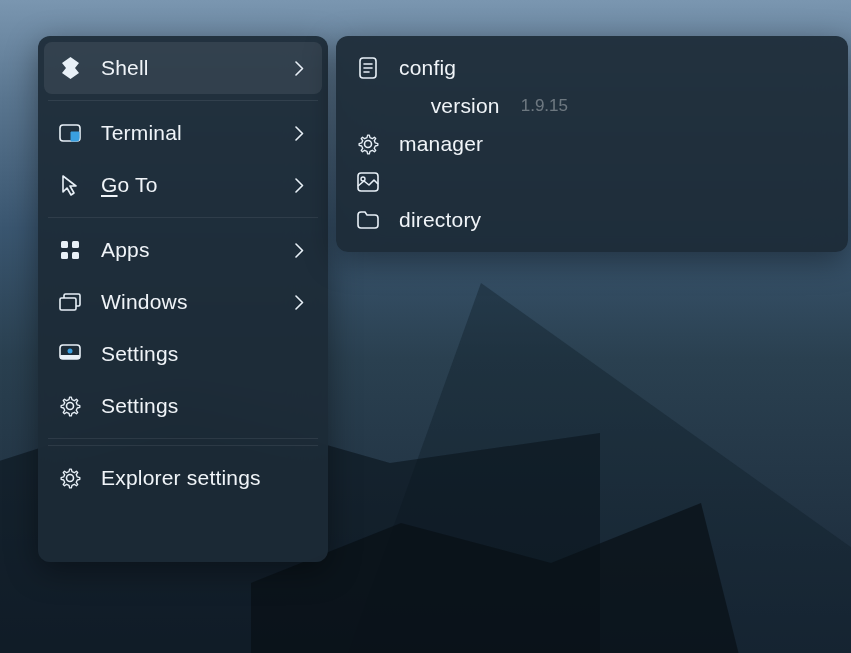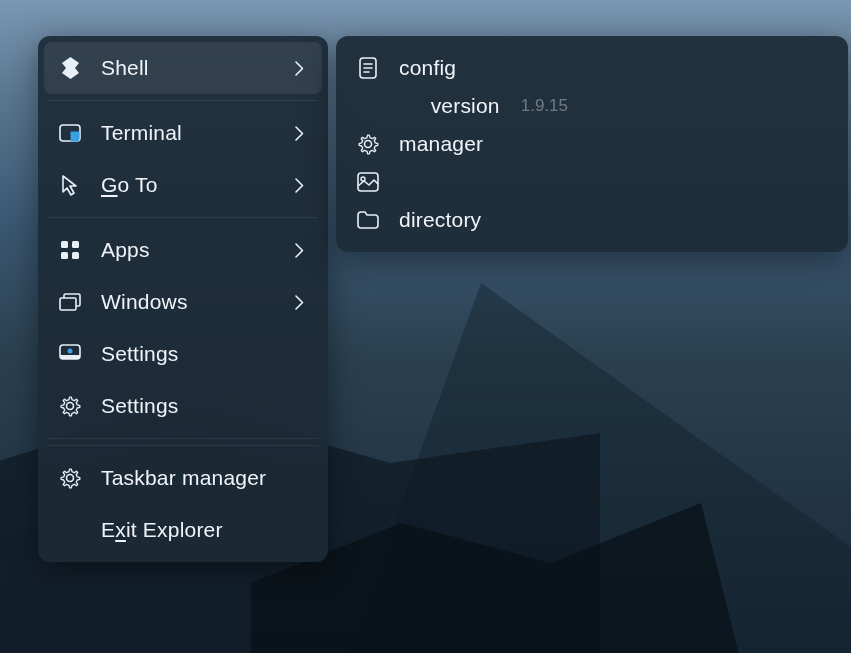--- a/index.html
+++ b/index.html
@@ -248,26 +248,25 @@
 
   <div class="separator"></div>
 
   <div class="menu-item">
     <span class="icon-wrap">
       <svg width="22" height="22" viewBox="0 0 22 22" fill="none">
           <path d="M11 1 L13 1 L13.8 4 L16.5 5.2 L19 3.5 L20.5 5 L18.8 7.5 L20 10.2 L23 11 L23 13 L20 13.8 L18.8 16.5 L20.5 19 L19 20.5 L16.5 18.8 L13.8 20 L13 23 L11 23 L10.2 20 L7.5 18.8 L5 20.5 L3.5 19 L5.2 16.5 L4 13.8 L1 13 L1 11 L4 10.2 L5.2 7.5 L3.5 5 L5 3.5 L7.5 5.2 L10.2 4 Z" transform="scale(0.85) translate(1.5,1.5)" stroke="#e8f0f7" stroke-width="1.6" stroke-linejoin="round"></path>
           <circle cx="11" cy="11" r="3.5" stroke="#e8f0f7" stroke-width="1.6"></circle>
         </svg>
     </span>
-    <span class="label">Taskbar manager</span>
+    <span class="label">Explorer settings</span>
   </div>
 
   <div class="menu-item">
     <span class="icon-wrap"></span>
-    <span class="label">E<span class="underline-letter">x</span>it Explorer</span>
   </div>
 
 </div>
 
 <div class="menu sub-menu">
 
   <div class="menu-item">
     <span class="icon-wrap">
       <svg width="18" height="22" viewBox="0 0 18 22" fill="none">
           <rect x="1" y="1" width="16" height="20" rx="3" stroke="#e8f0f7" stroke-width="1.6"></rect>

